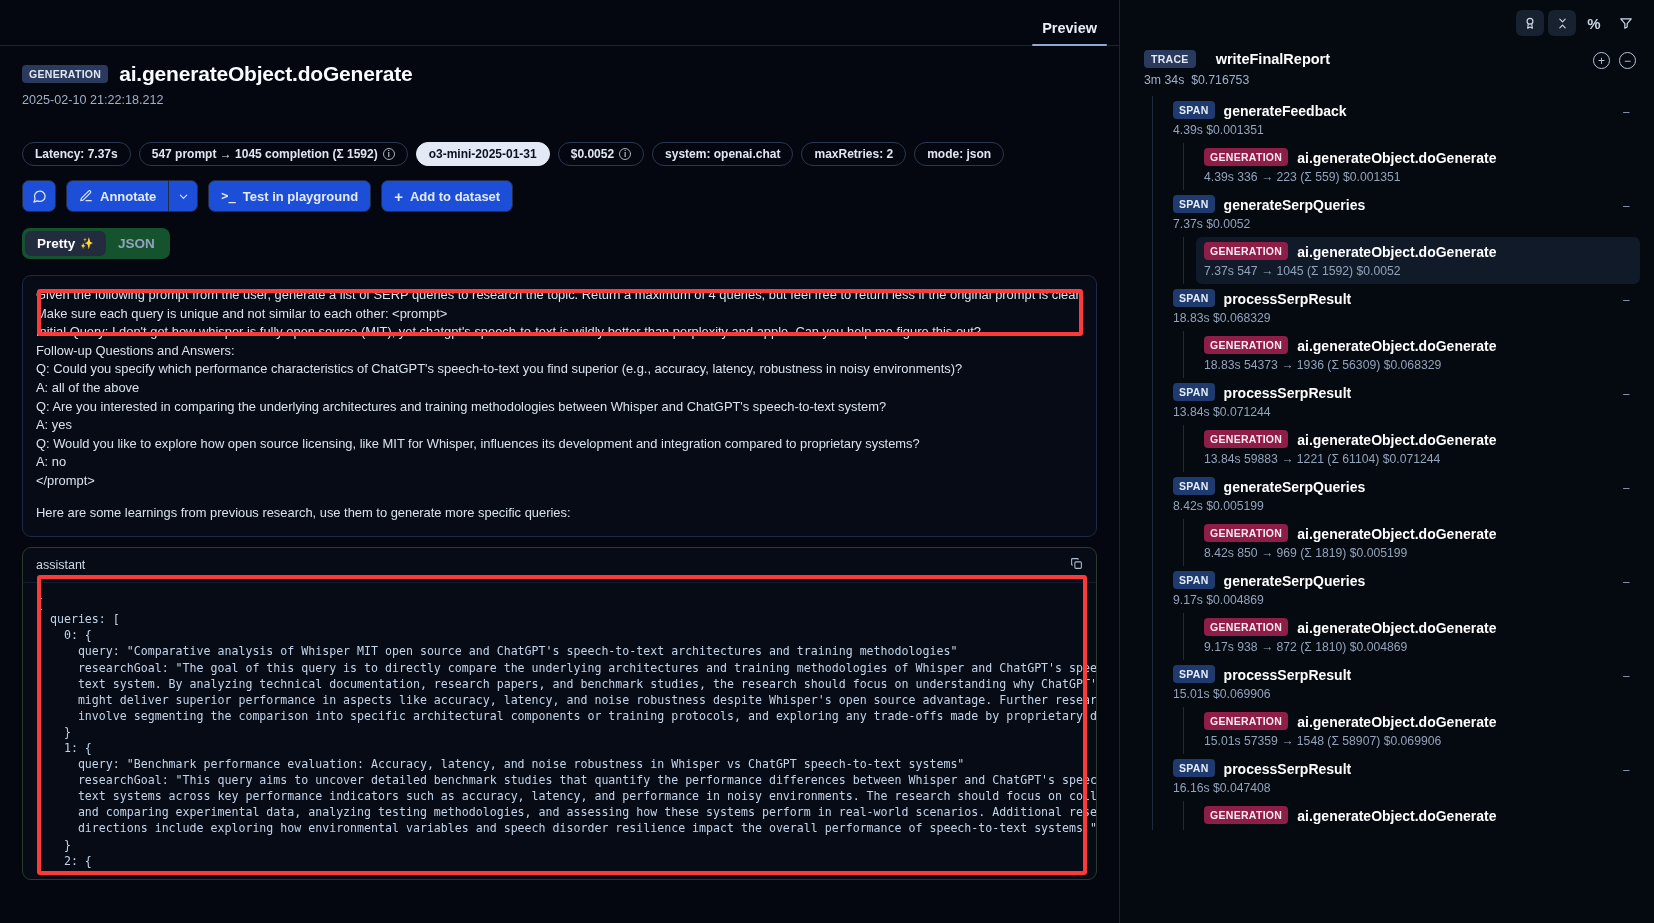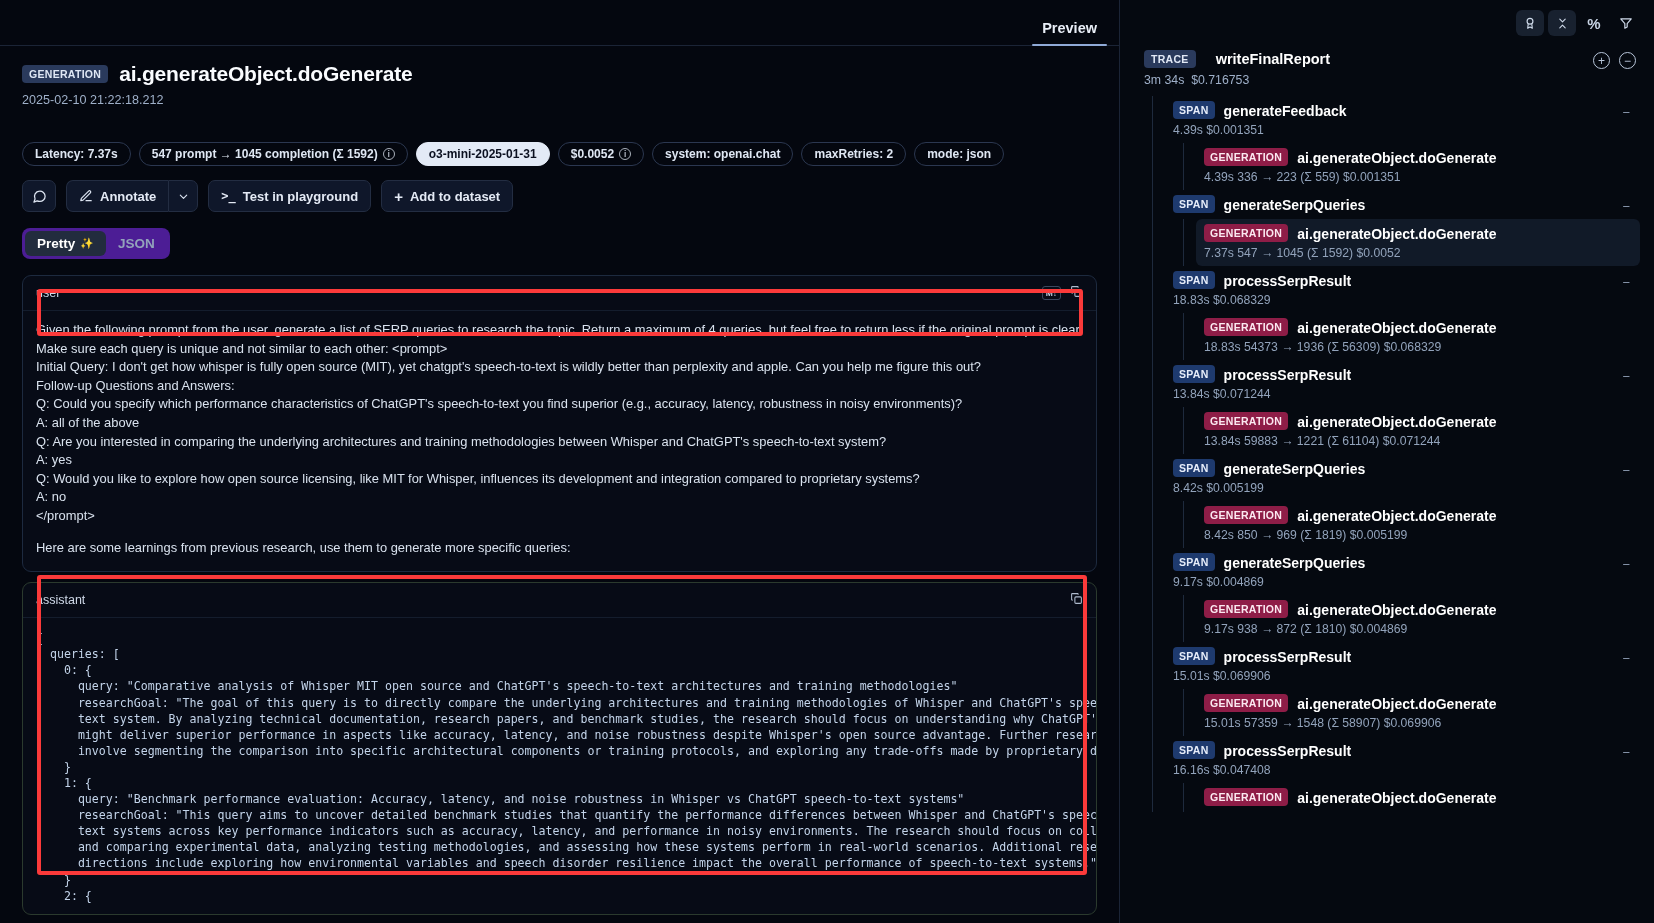--- a/index.html
+++ b/index.html
@@ -60,35 +60,35 @@
   .chip.solid { background: #e3eaf6; color: #0b1020; border-color: #e3eaf6; font-weight: 700; }
   .info-i {
     width: 12px; height: 12px; border-radius: 50%;
     border: 1.2px solid currentColor; display: inline-flex;
     align-items: center; justify-content: center;
     font-size: 8.5px; font-weight: 700; line-height: 1; opacity: .75;
   }
 
   .actions { margin-top: 14px; display: flex; align-items: center; gap: 10px; }
   .btn {
-    background: #0f172a; border: 1px solid #232d42; border-radius: 7px;
+    background: #1d4ed8; border: 1px solid #232d42; border-radius: 7px;
     color: #e4eaf5; font-size: 13px; font-weight: 700;
     height: 32px; padding: 0 12px;
     display: inline-flex; align-items: center; gap: 7px; cursor: pointer;
   }
   .btn-icon { width: 34px; padding: 0; justify-content: center; }
   .btn-group { display: flex; align-items: stretch; }
   .btn-group .btn:first-child { border-top-right-radius: 0; border-bottom-right-radius: 0; border-right: none; }
   .btn-group .btn:last-child { border-top-left-radius: 0; border-bottom-left-radius: 0; width: 30px; padding: 0; justify-content: center; }
   .ico { display: inline-block; line-height: 1; }
 
   
   .toggle {
     margin-top: 16px;
-    display: inline-flex; background: #4c1d95; border-radius: 8px; padding: 3px;
+    display: inline-flex; background: #14532d; border-radius: 8px; padding: 3px;
   }
   .toggle .opt {
     font-size: 13.5px; font-weight: 700; color: #93a3bb;
     padding: 5px 12px; border-radius: 6px; cursor: pointer;
     display: inline-flex; align-items: center; gap: 5px;
   }
   .toggle .opt.active { background: #222c3e; color: #ffffff; }
 
   
   .msg-scroll { margin-top: 16px; height: 690px; overflow: hidden; position: relative; }
@@ -255,32 +255,20 @@
         <div class="opt active">
           <span>Pretty</span>
           <span style="font-size:11px;">✨</span>
         </div>
         <div class="opt">JSON</div>
       </div>
 
       <div class="msg-scroll">
 
         <div class="msg-card">
-          <div class="msg-head">
-            <span>user</span>
-            <span class="msg-head-icons">
-              <span class="mini-icon">M↓</span>
-              <span class="copy-ico">
-                <svg width="13" height="13" viewBox="0 0 24 24" fill="none" stroke="#aebacd" stroke-width="2">
-                  <rect x="9" y="9" width="12" height="12" rx="2"></rect>
-                    <path d="M5 15H4a1 1 0 0 1-1-1V4a1 1 0 0 1 1-1h10a1 1 0 0 1 1 1v1"></path>
-                </svg>
-              </span>
-            </span>
-          </div>
           <div class="msg-body">
             <div class="msg-line">Given the following prompt from the user, generate a list of SERP queries to research the topic. Return a maximum of 4 queries, but feel free to return less if the original prompt is clear. Make sure each query is unique and not similar to each other: &lt;prompt&gt;</div>
             <div class="msg-line">Initial Query: I don't get how whisper is fully open source (MIT), yet chatgpt's speech-to-text is wildly better than perplexity and apple. Can you help me figure this out?</div>
             <div class="msg-line">Follow-up Questions and Answers:</div>
             <div class="msg-line">Q: Could you specify which performance characteristics of ChatGPT's speech-to-text you find superior (e.g., accuracy, latency, robustness in noisy environments)?</div>
             <div class="msg-line">A: all of the above</div>
             <div class="msg-line">Q: Are you interested in comparing the underlying architectures and training methodologies between Whisper and ChatGPT's speech-to-text system?</div>
             <div class="msg-line">A: yes</div>
             <div class="msg-line">Q: Would you like to explore how open source licensing, like MIT for Whisper, influences its development and integration compared to proprietary systems?</div>
             <div class="msg-line">A: no</div>
@@ -384,20 +372,21 @@
                 <span class="node-name">ai.generateObject.doGenerate</span>
               </div>
               <div class="node-sub">4.39s  336 → 223 (Σ 559)  $0.001351</div>
             </div>
           </div>
           <div class="node">
             <div class="node-row">
               <span class="pill-span">SPAN</span>
               <span class="node-name">generateSerpQueries</span>
             </div>
+            <div class="node-sub">7.37s  $0.0052</div>
             <span class="collapse">−</span>
           </div>
           <div class="lvl2">
             <div class="node sel">
               <div class="node-row">
                 <span class="pill-gen">GENERATION</span>
                 <span class="node-name">ai.generateObject.doGenerate</span>
               </div>
               <div class="node-sub">7.37s  547 → 1045 (Σ 1592)  $0.0052</div>
             </div>

